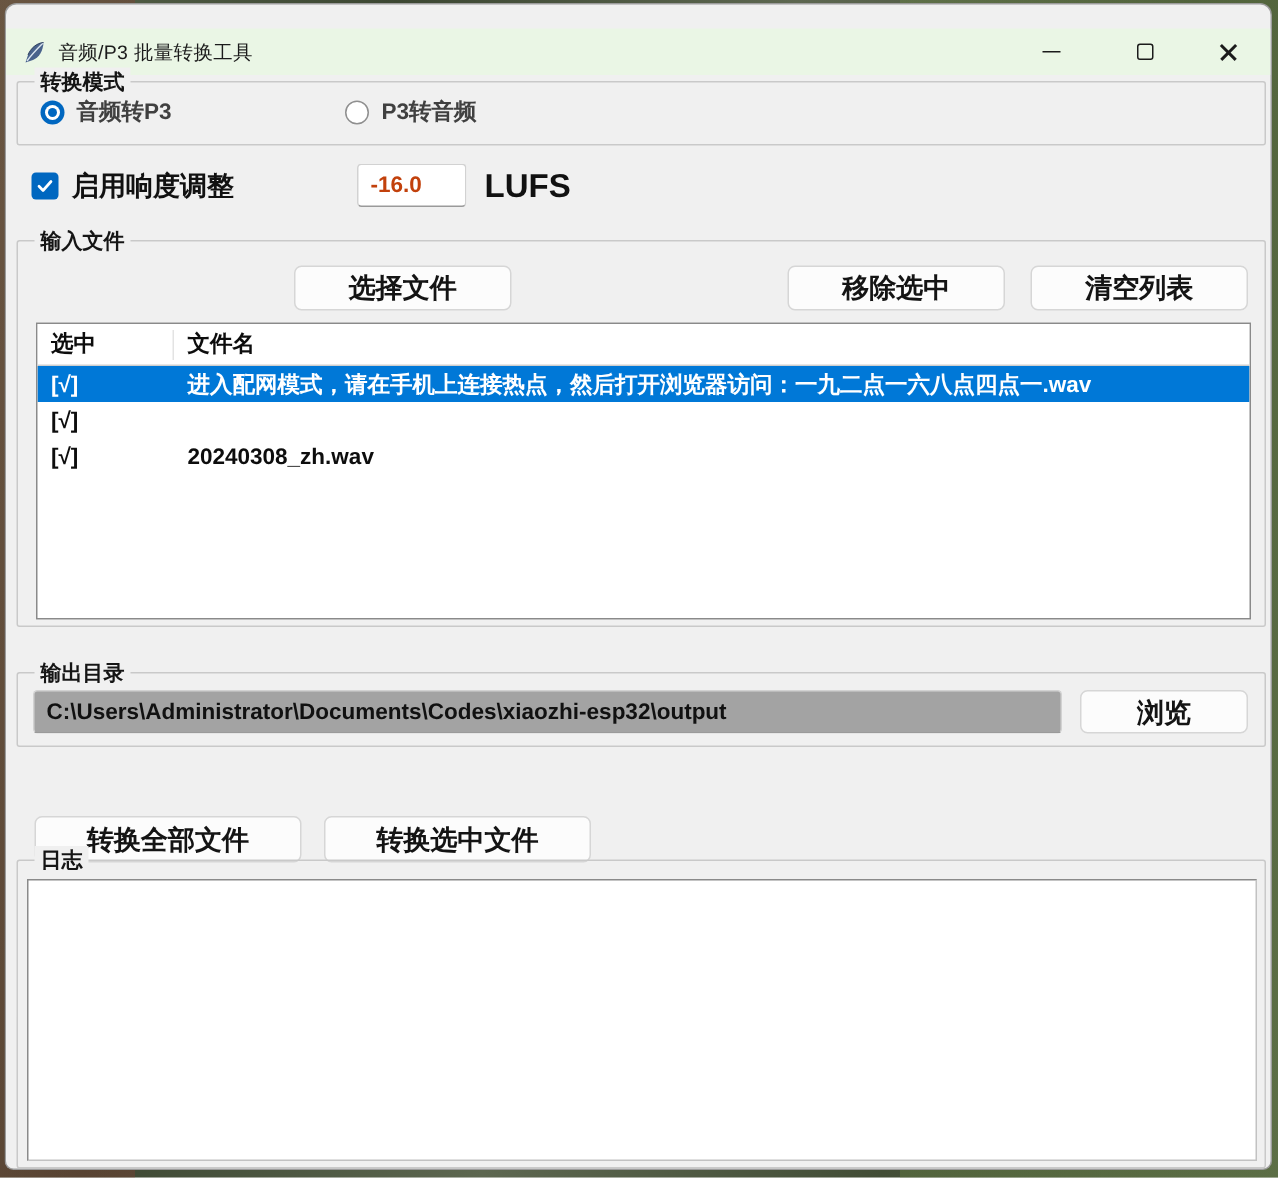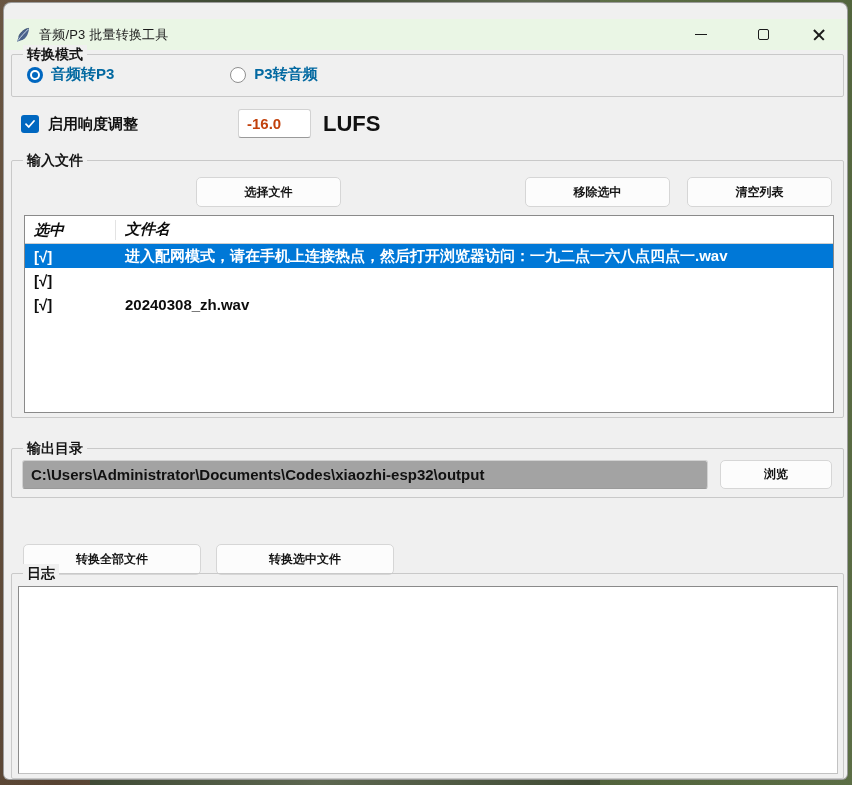--- a/index.html
+++ b/index.html
@@ -49,50 +49,50 @@
   .grp-log    { top:570px; height:206px; }
 
   
   .radio-row { position:absolute; top:10px; left:15px; display:flex; gap:116px; align-items:center; }
   .radio-opt { display:flex; align-items:center; gap:8px; cursor:default; }
   .radio { position:relative; width:16px; height:16px; border-radius:50%; flex:0 0 16px; }
   .radio.on  { background:#0067c0; }
   .radio.on::before { content:""; position:absolute; inset:3px; background:#fff; border-radius:50%; }
   .radio.on::after  { content:""; position:absolute; inset:5px; background:#0067c0; border-radius:50%; }
   .radio.off { background:#fff; border:1px solid #8f8f8f; }
-  .radio-label { font-size:15px; font-weight:700; color:#0369a1; }
+  .radio-label { font-size:15px; font-weight:700; color:#404040; }
 
   .loudness-row { position:absolute; top:106px; left:17px; width:810px; height:30px; display:flex; align-items:center; }
   .checkbox { width:18px; height:18px; border-radius:3px; background:#0067c0; display:flex; align-items:center; justify-content:center; flex:0 0 18px; }
-  .check-label { margin-left:9px; font-size:15px; font-weight:700; color:#111;text-align:right; }
+  .check-label { margin-left:9px; font-size:18px; font-weight:700; color:#111;text-align:right; }
   .lufs-entry {
     position:absolute; left:217px; top:0; width:73px; height:29px;
     background:#fff; border:1px solid #d2d2d2; border-bottom-color:#9a9a9a; border-radius:3px;
     font-family:"Liberation Sans","DejaVu Sans",sans-serif;
     font-size:15px; font-weight:700; color:#c2410c; padding:0 8px; outline:none;
   }
   .lufs-unit { position:absolute; left:302px; font-size:22px; font-weight:700; color:#111; }
 
   
   .btn {
     background:#fcfcfc; border:1px solid #d6d6d6; border-radius:5px;
     font-family:"Liberation Sans","DejaVu Sans",sans-serif;
-    font-size:12px; font-weight:700; color:#141414;
+    font-size:18px; font-weight:700; color:#141414;
     display:flex; align-items:center; justify-content:center; cursor:default;
   }
   .btn-select { position:absolute; top:16px; left:184px; width:145px; height:30px; }
   .btn-remove { position:absolute; top:16px; left:513px; width:145px; height:30px; }
   .btn-clear  { position:absolute; top:16px; left:675px; width:145px; height:30px; }
 
   
   .ftable {
     position:absolute; left:12px; top:54px; width:810px; height:198px;
     background:#fff; border:1px solid #8a8a8a; overflow:hidden;
   }
-  .thead { display:flex; height:28px; align-items:center; background:#fff; border-bottom:1px solid #cfcfcf;font-style:italic; }
+  .thead { display:flex; height:28px; align-items:center; background:#fff; border-bottom:1px solid #cfcfcf; }
   .hcell { font-size:15px; font-weight:700; color:#0d0d0d; padding-left:9px; }
   .hcell.c1 { width:91px; border-right:1px solid #e3e3e3; height:20px; line-height:20px; }
   .hcell.c2 { flex:1; }
   .trow { display:flex; height:24px; align-items:center; }
   .trow .cell { font-size:15px; font-weight:700; color:#0d0d0d; padding-left:9px; white-space:nowrap; overflow:hidden; }
   .trow .c1 { width:91px; flex:0 0 91px; }
   .trow .c2 { flex:1; }
   .trow.selected { background:#0078d7; }
   .trow.selected .cell { color:#fff; }
 

